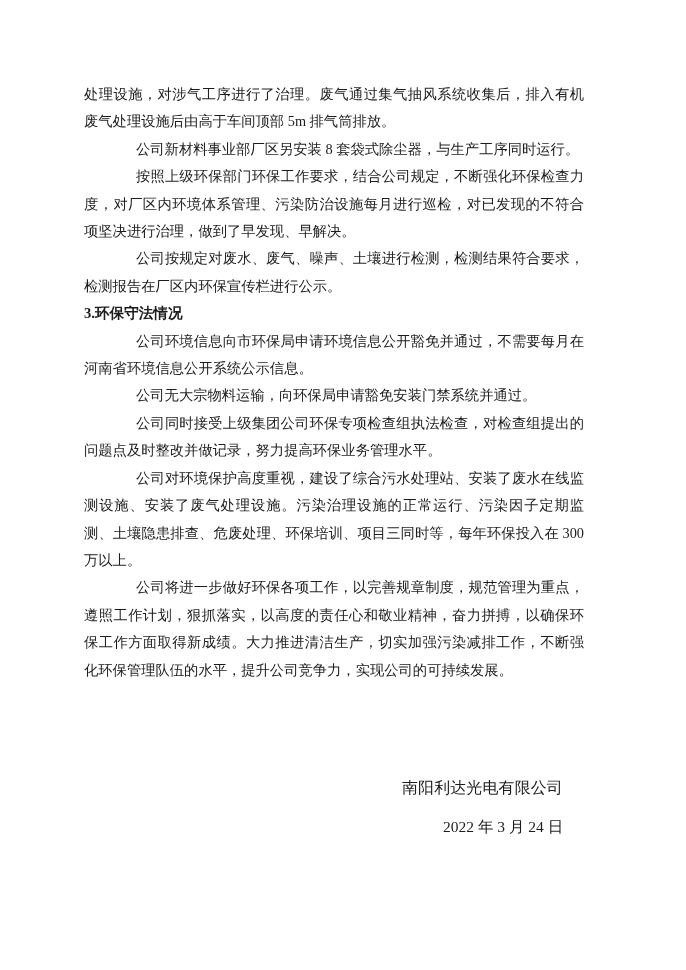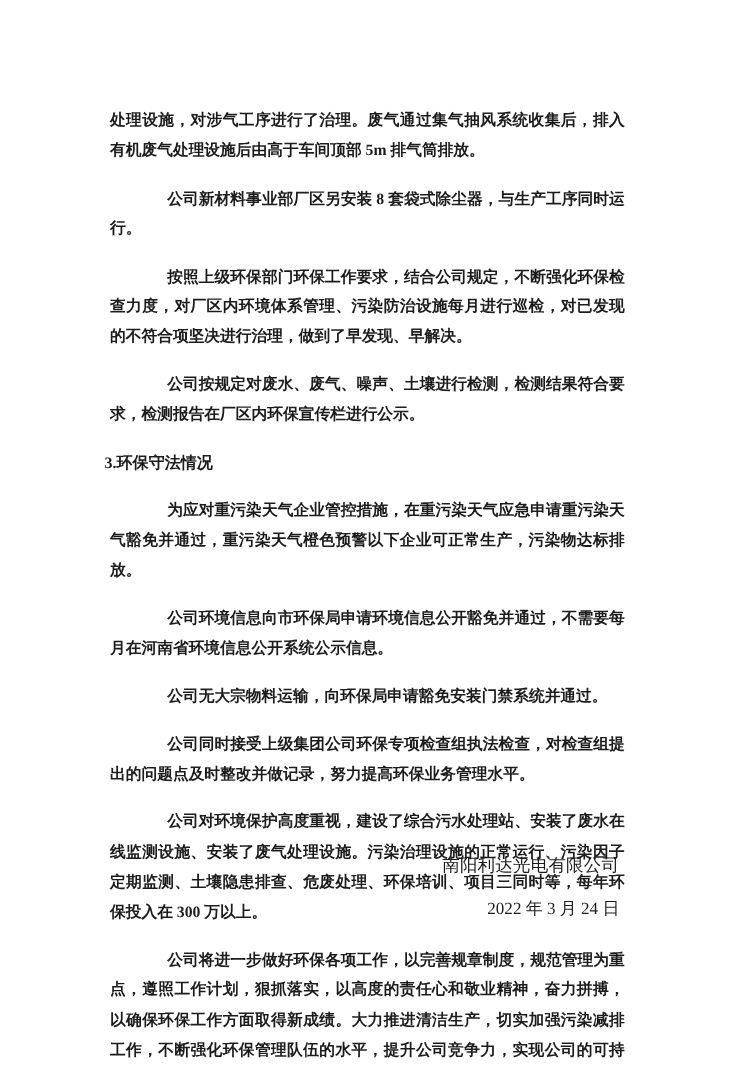--- a/index.html
+++ b/index.html
@@ -20,30 +20,29 @@
     position: absolute;
     left: 84px;
     top: 81px;
     width: 500px;
     font-size: 14.3px;
     line-height: 27.4px;
     text-align: justify;
     text-justify: inter-character;
   }
   .para {
-    margin: 16px;
+    margin: 0;
     padding: 0;
     text-indent: 52px;
-    font-weight: bold;
   }
   .para.continuation {
     text-indent: 0;
   }
   .heading {
-    margin: 11px;
+    margin: 0;
     padding: 0;
     font-size: 14.6px;
     font-weight: bold;
     line-height: 27.4px;
     text-indent: 0;
   }
   .signature-company {
     position: absolute;
     top: 778px;
     left: 402px;
@@ -65,21 +64,20 @@
 </head>
 <body>
 
 <div class="page">
   <div class="content">
     <p class="para continuation">处理设施，对涉气工序进行了治理。废气通过集气抽风系统收集后，排入有机废气处理设施后由高于车间顶部 5m 排气筒排放。</p>
     <p class="para">公司新材料事业部厂区另安装 8 套袋式除尘器，与生产工序同时运行。</p>
     <p class="para">按照上级环保部门环保工作要求，结合公司规定，不断强化环保检查力度，对厂区内环境体系管理、污染防治设施每月进行巡检，对已发现的不符合项坚决进行治理，做到了早发现、早解决。</p>
     <p class="para">公司按规定对废水、废气、噪声、土壤进行检测，检测结果符合要求，检测报告在厂区内环保宣传栏进行公示。</p>
     <h3 class="heading">3.环保守法情况</h3>
-    <p class="para">为应对重污染天气企业管控措施，在重污染天气应急申请重污染天气豁免并通过，重污染天气橙色预警以下企业可正常生产，污染物达标排放。</p>
     <p class="para">公司环境信息向市环保局申请环境信息公开豁免并通过，不需要每月在河南省环境信息公开系统公示信息。</p>
     <p class="para">公司无大宗物料运输，向环保局申请豁免安装门禁系统并通过。</p>
     <p class="para">公司同时接受上级集团公司环保专项检查组执法检查，对检查组提出的问题点及时整改并做记录，努力提高环保业务管理水平。</p>
     <p class="para">公司对环境保护高度重视，建设了综合污水处理站、安装了废水在线监测设施、安装了废气处理设施。污染治理设施的正常运行、污染因子定期监测、土壤隐患排查、危废处理、环保培训、项目三同时等，每年环保投入在 300 万以上。</p>
     <p class="para">公司将进一步做好环保各项工作，以完善规章制度，规范管理为重点，遵照工作计划，狠抓落实，以高度的责任心和敬业精神，奋力拼搏，以确保环保工作方面取得新成绩。大力推进清洁生产，切实加强污染减排工作，不断强化环保管理队伍的水平，提升公司竞争力，实现公司的可持续发展。</p>
   </div>
   <div class="signature-company">南阳利达光电有限公司</div>
   <div class="signature-date">2022 年 3 月 24 日</div>
 </div>
 

